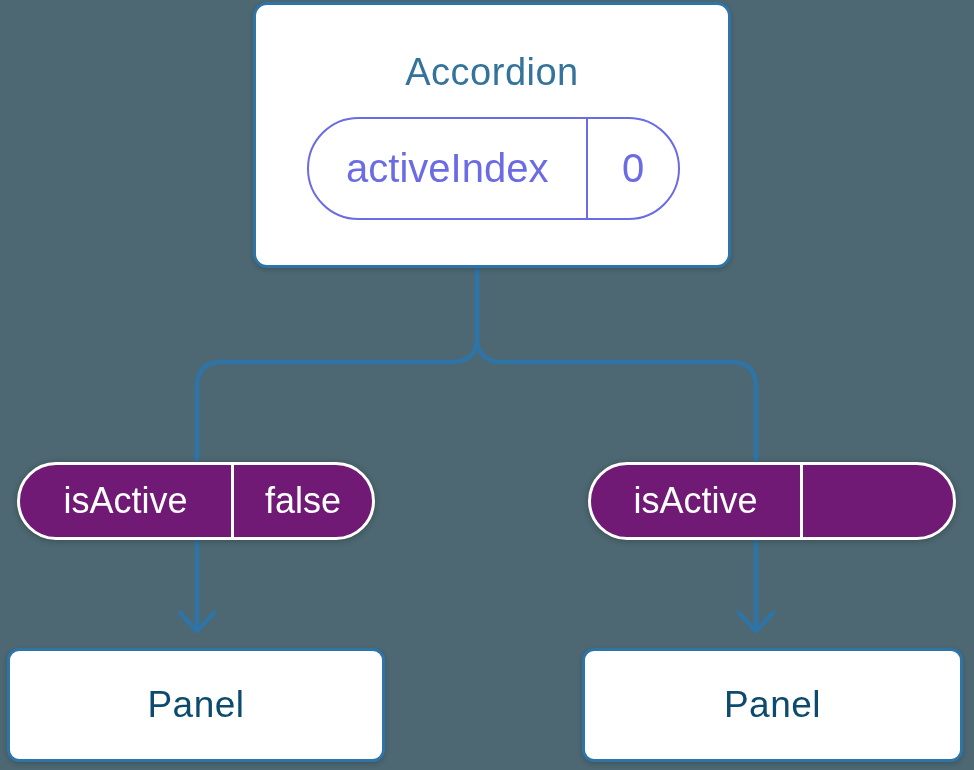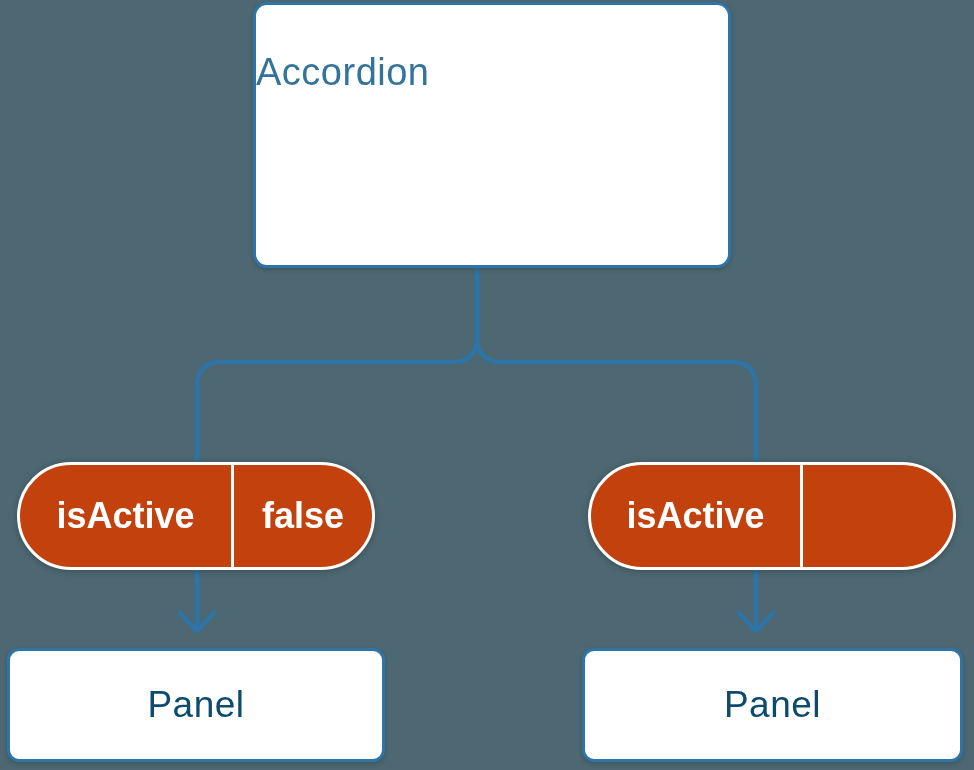--- a/index.html
+++ b/index.html
@@ -36,20 +36,21 @@
     border: 3.5px solid #2e74a6;
     border-radius: 14px;
     z-index: 2;
     box-shadow: 0 2px 5px rgba(0,0,0,0.18);
   }
   .accordion-title {
     position: absolute;
     left: 0;
     right: 0;
     top: 46px;
+    text-align: center;
     font-size: 38px;
     font-weight: 500;
     color: #33739c;
     letter-spacing: 0.5px;
   }
   .state-pill {
     position: absolute;
     left: 51px;
     top: 112px;
     width: 373px;
@@ -78,30 +79,29 @@
     display: flex;
     align-items: center;
     justify-content: center;
     font-size: 40px;
     color: #6b6be4;
   }
   
   .prop-pill {
     position: absolute;
     top: 462px;
-    height: 108px;
+    height: 78px;
     box-sizing: border-box;
-    background: #c2410c;
+    background: #701a75;
     border: 3px solid #ffffff;
     border-radius: 60px;
     display: flex;
     overflow: hidden;
     z-index: 2;
     box-shadow: 0 1px 6px rgba(0,0,0,0.28);
-    font-weight: bold;
   }
   .prop-pill.left  { left: 17px;  width: 358px; }
   .prop-pill.right { left: 588px; width: 368px; }
   .prop-name {
     display: flex;
     align-items: center;
     justify-content: center;
     font-size: 36px;
     color: #ffffff;
   }
@@ -152,20 +152,25 @@
     <g fill="none" stroke="#2e74a6" stroke-width="4.5" stroke-linecap="round" stroke-linejoin="round">
       <path d="M 477 265 L 477 337 Q 477 362 452 362 L 222 362 Q 197 362 197 387 L 197 628"></path>
       <path d="M 477 265 L 477 337 Q 477 362 502 362 L 731 362 Q 756 362 756 387 L 756 628"></path>
       <path d="M 180 613 L 197 631 L 214 613"></path>
       <path d="M 739 613 L 756 631 L 773 613"></path>
     </g>
   </svg>
 
   <div class="accordion-card">
     <div class="accordion-title">Accordion</div>
+    <div class="state-pill">
+      <span class="state-name">activeIndex</span>
+      <span class="state-divider"></span>
+      <span class="state-value">0</span>
+    </div>
   </div>
 
   <div class="prop-pill left">
     <span class="prop-name">isActive</span>
     <span class="prop-divider"></span>
     <span class="prop-value">false</span>
   </div>
 
   <div class="prop-pill right">
     <span class="prop-name">isActive</span>

